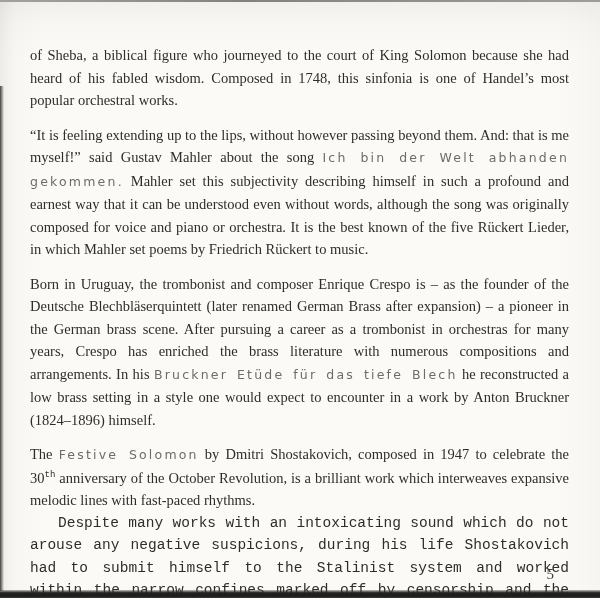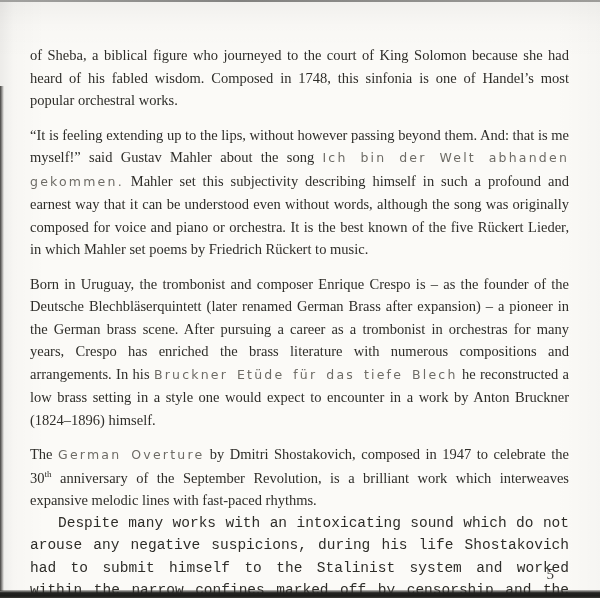--- a/index.html
+++ b/index.html
@@ -51,37 +51,38 @@
     font-family: "DejaVu Sans", "Liberation Sans", sans-serif;
     font-size: 12.5px;
     letter-spacing: 2.2px;
     word-spacing: 2px;
     color: #6e6c66;
   }
   .seg-sup {
     font-size: 9px;
     vertical-align: super;
     line-height: 0;
+    font-family: Liberation Mono, monospace;
   }
   .page-number {
     position: absolute;
     right: 46px;
     bottom: 15px;
     font-size: 15px;
     color: #3c3b38;
   }
 </style>
 </head>
 <body>
 
 <div class="photo">
   <div class="edge-top"></div>
   <div class="edge-left"></div>
   <div class="text-col" id="paragraphs">
       <p class="gap"><span class="seg-normal">of Sheba, a biblical figure who journeyed to the court of King Solomon because she had heard of his fabled wisdom. Composed in 1748, this sinfonia is one of Handel’s most popular orchestral works.</span></p>
       <p class="gap"><span class="seg-normal">“It is feeling extending up to the lips, without however passing beyond them. And: that is me myself!” said Gustav Mahler about the song </span><span class="seg-sans">Ich bin der Welt abhanden gekommen.</span><span class="seg-normal"> Mahler set this subjectivity describing himself in such a profound and earnest way that it can be understood even without words, although the song was originally composed for voice and piano or orchestra. It is the best known of the five </span><span class="seg-italic">Rückert Lieder</span><span class="seg-normal">, in which Mahler set poems by Friedrich Rückert to music.</span></p>
       <p class="gap"><span class="seg-normal">Born in Uruguay, the trombonist and composer Enrique Crespo is – as the founder of the </span><span class="seg-italic">Deutsche Blechbläserquintett</span><span class="seg-normal"> (later renamed </span><span class="seg-italic">German Brass</span><span class="seg-normal"> after expansion) – a pioneer in the German brass scene. After pursuing a career as a trombonist in orchestras for many years, Crespo has enriched the brass literature with numerous compositions and arrangements. In his </span><span class="seg-sans">Bruckner Etüde für das tiefe Blech</span><span class="seg-normal"> he reconstructed a low brass setting in a style one would expect to encounter in a work by Anton Bruckner (1824–1896) himself.</span></p>
-      <p><span class="seg-normal">The </span><span class="seg-sans">German Overture</span><span class="seg-normal"> by Dmitri Shostakovich, composed in 1947 to celebrate the 30</span><span class="seg-sup">th</span><span class="seg-normal"> anniversary of the September Revolution, is a brilliant work which interweaves expansive melodic lines with fast-paced rhythms.</span></p>
+      <p><span class="seg-normal">The </span><span class="seg-sans">Festive Solomon</span><span class="seg-normal"> by Dmitri Shostakovich, composed in 1947 to celebrate the 30</span><span class="seg-sup">th</span><span class="seg-normal"> anniversary of the October Revolution, is a brilliant work which interweaves expansive melodic lines with fast-paced rhythms.</span></p>
       <p class="indent"><span class="seg-normal">Despite many works with an intoxicating sound which do not arouse any negative suspicions, during his life Shostakovich had to submit himself to the Stalinist system and worked within the narrow confines marked off by censorship and the esteem of the regime.</span></p>
     </div>
   <div class="page-number">5</div>
   <div class="edge-bottom"></div>
 </div>
 
 </body></html>

